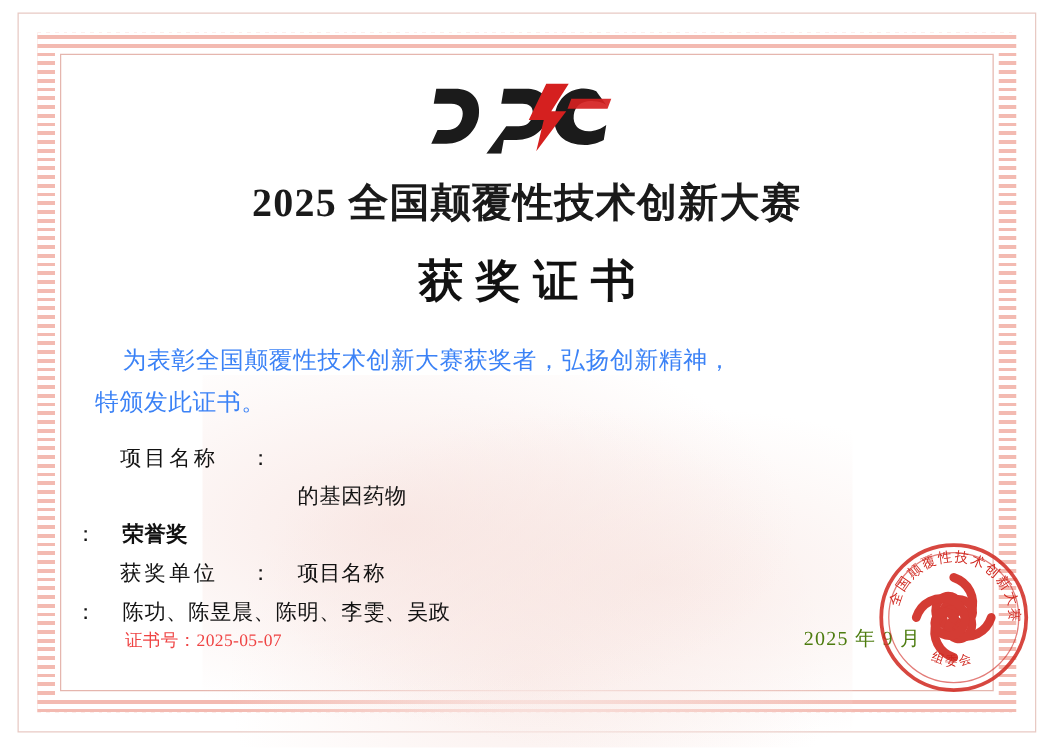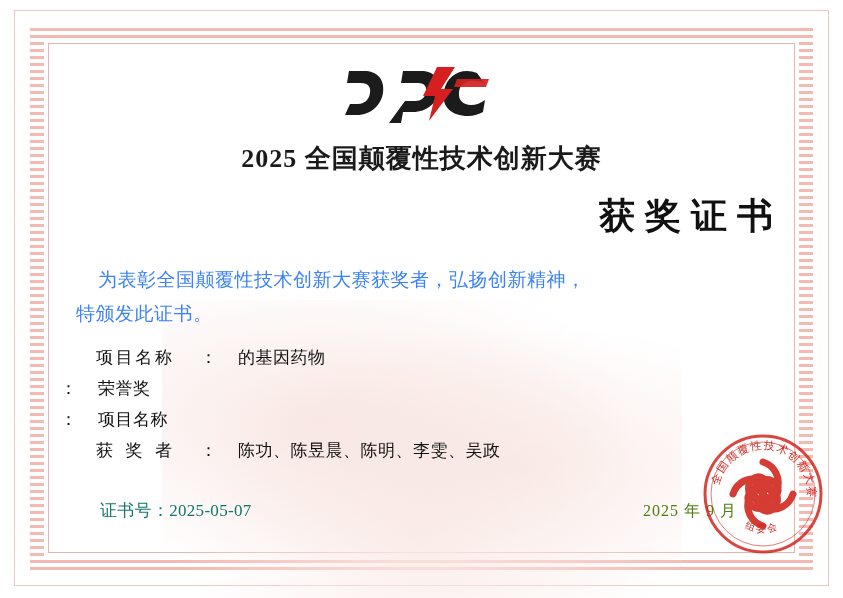--- a/index.html
+++ b/index.html
@@ -97,29 +97,29 @@
   .logo {
     display: inline-block;
     position: relative;
     height: 58px;
     width: 170px;
   }
 
   
   .title-main {
     text-align: center;
-    font-size: 26px;
+    font-size: 32px;
     font-weight: bold;
     letter-spacing: 1px;
     color: #1a1a1a;
     margin-top: 14px;
     font-family: "Liberation Serif", serif;
   }
   .title-sub {
-    text-align: right;
+    text-align: center;
     font-size: 36px;
     font-weight: bold;
     letter-spacing: 10px;
     color: #111111;
     margin-top: 16px;
     text-indent: 10px;
     font-family: "Liberation Serif", serif;
   }
 
   
@@ -157,40 +157,41 @@
   }
   .field-colon {
     flex: 0 0 10px;
     width: 10px;
   }
   .field-value {
     flex: 1 1 auto;
     letter-spacing: 0.5px;
   }
   .field-value.bold {
-    font-weight: normal;
+    font-weight: bold;
   }
   .field-value .line2 {
     display: block;
+    margin-top: 30px;
   }
 
   
   .footer {
     position: absolute;
     left: 0;
     right: 0;
     bottom: 18px;
     height: 26px;
   }
   .cert-no {
     position: absolute;
     left: 40px;
     bottom: 0;
-    font-size: 17px;
-    color: #0f766e;
+    font-size: 14px;
+    color: #ef4444;
     letter-spacing: 0.3px;
   }
   .date {
     position: absolute;
     right: 46px;
     bottom: 0;
     font-size: 16px;
     color: #4d7c0f;
     letter-spacing: 1px;
   }
@@ -255,28 +256,28 @@
           <span class="line2">的基因药物</span>
         </div>
       </div>
 
       <div class="field-row">
         <div class="field-colon">：</div>
         <div class="field-value bold">荣誉奖</div>
       </div>
 
       <div class="field-row">
+        <div class="field-label">获奖单位</div>
         <div class="field-colon">：</div>
         <div class="field-value">
           <span>项目名称</span>
         </div>
       </div>
 
       <div class="field-row">
-        <div class="field-label">获奖者</div>
         <div class="field-colon">：</div>
         <div class="field-value">陈功、陈昱晨、陈明、李雯、吴政</div>
       </div>
 
     </div>
 
     <div class="footer">
       <div class="cert-no">
         <span>证书号：</span><span>2025-05-07</span>
       </div>

